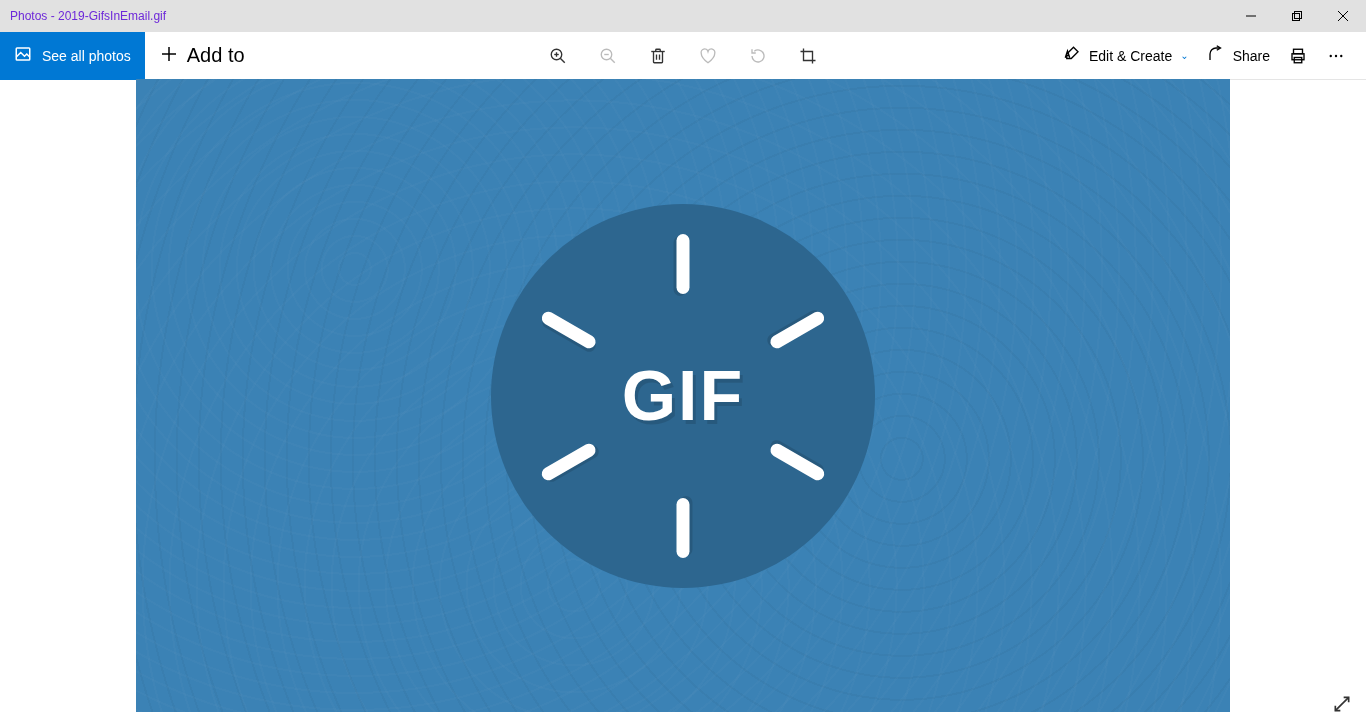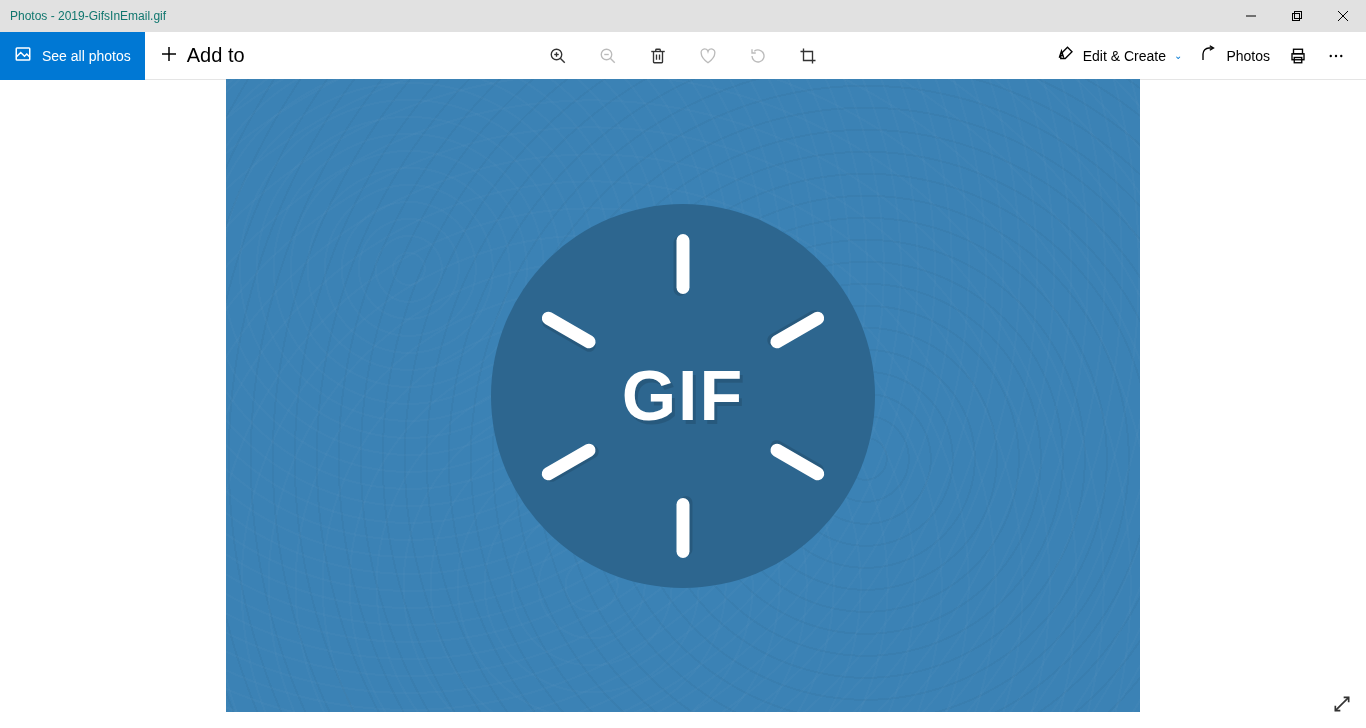--- a/index.html
+++ b/index.html
@@ -6,21 +6,21 @@
     html, body { width: 1366px; height: 728px; overflow: hidden; font-family: "Segoe UI", sans-serif; background: #fff; }
     
     
     .titlebar {
       height: 32px;
       background: #e1e1e1;
       display: flex;
       align-items: center;
       padding-left: 10px;
       font-size: 12px;
-      color: #0f766e;
+      color: #6d28d9;
       position: relative;
     }
     .titlebar .title { flex: 1; }
     .win-controls { display: flex; height: 100%; }
     .win-btn {
       width: 46px; height: 32px;
       display: flex; align-items: center; justify-content: center;
       color: #000;
     }
     .win-btn svg { width: 10px; height: 10px; }
@@ -82,21 +82,21 @@
     
     .content {
       height: 648px;
       background: #fff;
       display: flex;
       justify-content: center;
       padding-top: 0;
       position: relative;
     }
     .image-view {
-      width: 914px;
+      width: 1094px;
       height: 633px;
       background: #3b82b5;
       background-image:
         repeating-radial-gradient(circle at 20% 30%, transparent 0, transparent 15px, rgba(255,255,255,0.02) 15px, rgba(255,255,255,0.02) 17px),
         repeating-radial-gradient(circle at 70% 60%, transparent 0, transparent 20px, rgba(0,0,0,0.03) 20px, rgba(0,0,0,0.03) 22px),
         repeating-radial-gradient(circle at 40% 80%, transparent 0, transparent 25px, rgba(255,255,255,0.02) 25px, rgba(255,255,255,0.02) 27px);
       display: flex;
       align-items: center;
       justify-content: center;
       margin-top: -1px;
@@ -245,21 +245,21 @@
       <span>Edit &amp; Create</span>
       <span class="chevron">⌄</span>
     </div>
     <div class="text-tool">
       <span>
         <svg width="18" height="18" viewBox="0 0 24 24" fill="none" stroke="currentColor" stroke-width="1.8">
             <path d="M4 20 V12 a8 8 0 0 1 8 -8 h5"></path>
             <polyline points="13,1 18,4 13,7"></polyline>
           </svg>
       </span>
-      <span>Photos</span>
+      <span>Share</span>
     </div>
     <div class="tool-btn" style="color:#000">
       <svg width="18" height="18" viewBox="0 0 24 24" fill="none" stroke="currentColor" stroke-width="1.8">
           <rect x="6" y="3" width="12" height="6"></rect>
           <rect x="4" y="9" width="16" height="8"></rect>
           <rect x="7" y="14" width="10" height="7"></rect>
         </svg>
     </div>
     <div class="tool-btn" style="color:#000">
       <svg width="18" height="18" viewBox="0 0 24 24" fill="currentColor">

